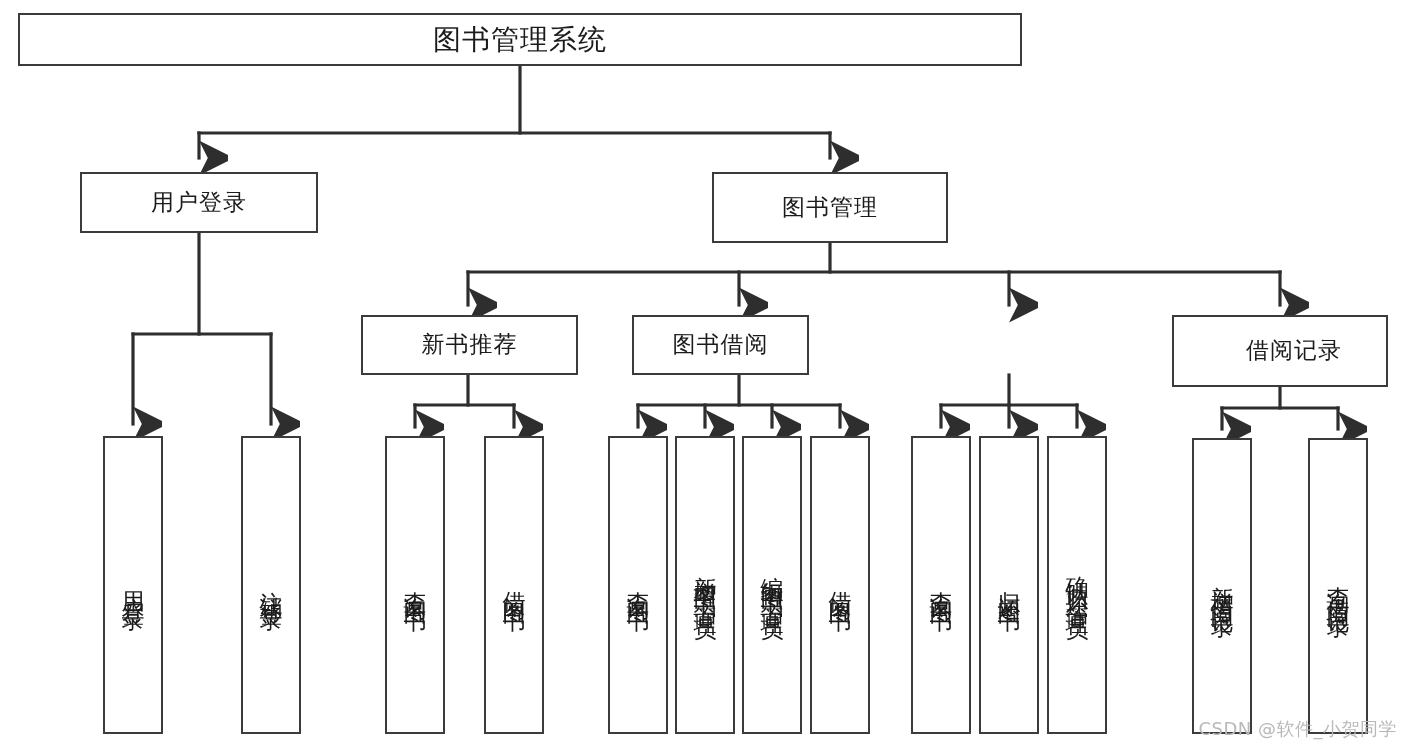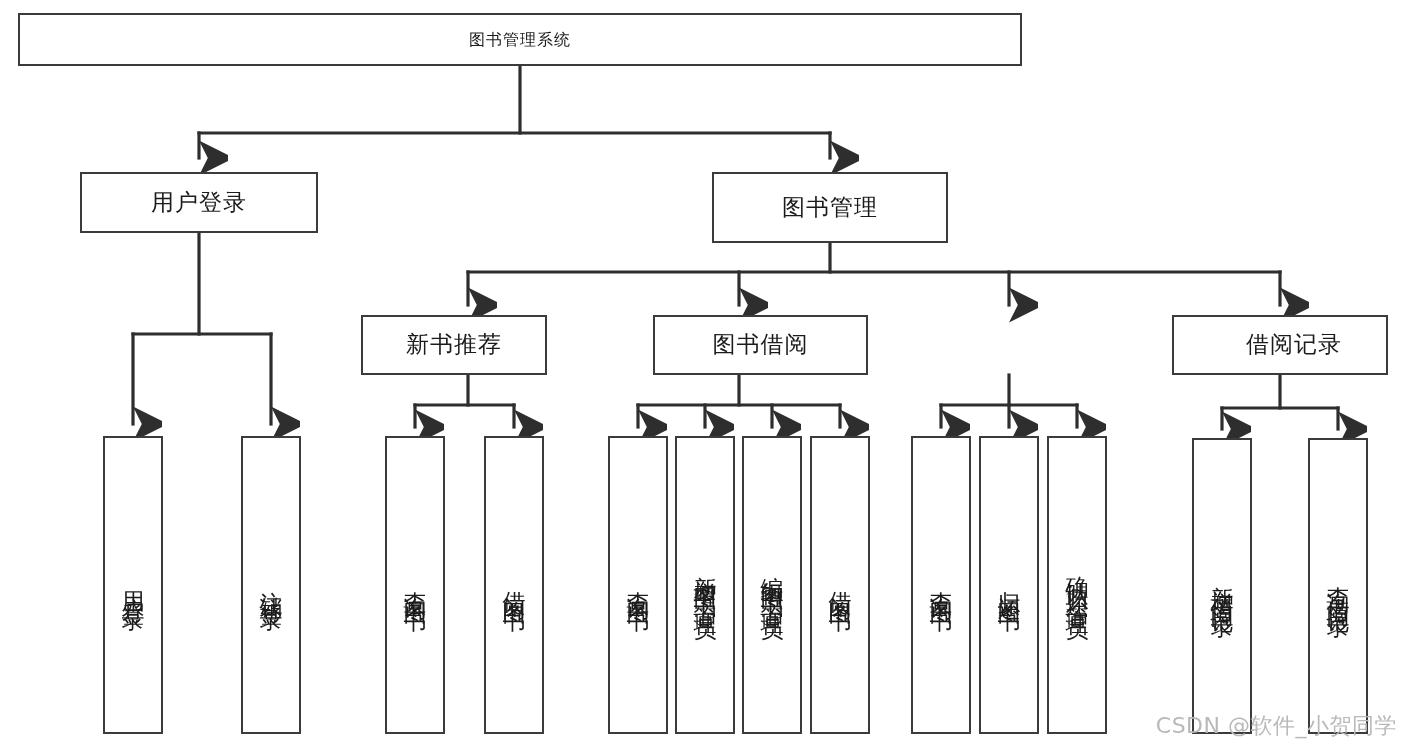--- a/index.html
+++ b/index.html
@@ -35,26 +35,26 @@
   }
   .node.vert{
     writing-mode:vertical-rl;
     text-orientation:upright;
     font-size:23px;
     letter-spacing:6px;
     line-height:1.25;
     padding:6px 0;
     text-align:center;
   }
-  .node.root{ font-size:16px; }
+  .node.root{ font-size:28px; }
   #watermark{
     position:absolute;
     right:8px;
     bottom:6px;
-    font-size:22px;
+    font-size:18px;
     color:#b9b9b9;
     letter-spacing:0.5px;
     white-space:nowrap;
     font-family:"DejaVu Sans","Liberation Sans",sans-serif;
     margin-left:24px;
   }
 </style>
 </head>
 <body>
 
@@ -108,23 +108,23 @@
       <path d="M 1222 408 L 1222 429" marker-end="url(#arrow)"></path>
       <path d="M 1338 408 L 1338 429" marker-end="url(#arrow)"></path>
     </g>
   </svg>
 
   <div class="node horiz root" style="left:18px;top:13px;width:1004px;height:53px;">图书管理系统</div>
 
   <div class="node horiz" style="left:80px;top:172px;width:238px;height:61px;">用户登录</div>
   <div class="node horiz" style="left:712px;top:172px;width:236px;height:71px;">图书管理</div>
 
-  <div class="node horiz" style="left:361px;top:315px;width:186px;height:60px;">新书推荐</div>
-  <div class="node horiz" style="left:632px;top:315px;width:215px;height:60px;margin-left:21px;">图书借阅</div>
-  <div class="node horiz" style="left:1172px;top:315px;width:216px;height:60px;padding-left:28px;">借阅记录</div>
+  <div class="node horiz" style="left:361px;top:315px;width:217px;height:60px;">新书推荐</div>
+  <div class="node horiz" style="left:632px;top:315px;width:177px;height:60px;">图书借阅</div>
+  <div class="node horiz" style="left:1172px;top:315px;width:216px;height:72px;padding-left:28px;">借阅记录</div>
 
   <div class="node vert" style="left:103px;top:436px;width:60px;height:298px;">用户登录</div>
   <div class="node vert" style="left:241px;top:436px;width:60px;height:298px;">注销登录</div>
 
   <div class="node vert" style="left:385px;top:436px;width:60px;height:298px;">查询图书</div>
   <div class="node vert" style="left:484px;top:436px;width:60px;height:298px;">借阅图书</div>
 
   <div class="node vert" style="left:608px;top:436px;width:60px;height:298px;">查询图书</div>
   <div class="node vert" style="left:675px;top:436px;width:60px;height:298px;">新增图书（管理员）</div>
   <div class="node vert" style="left:742px;top:436px;width:60px;height:298px;">编辑图书（管理员）</div>

